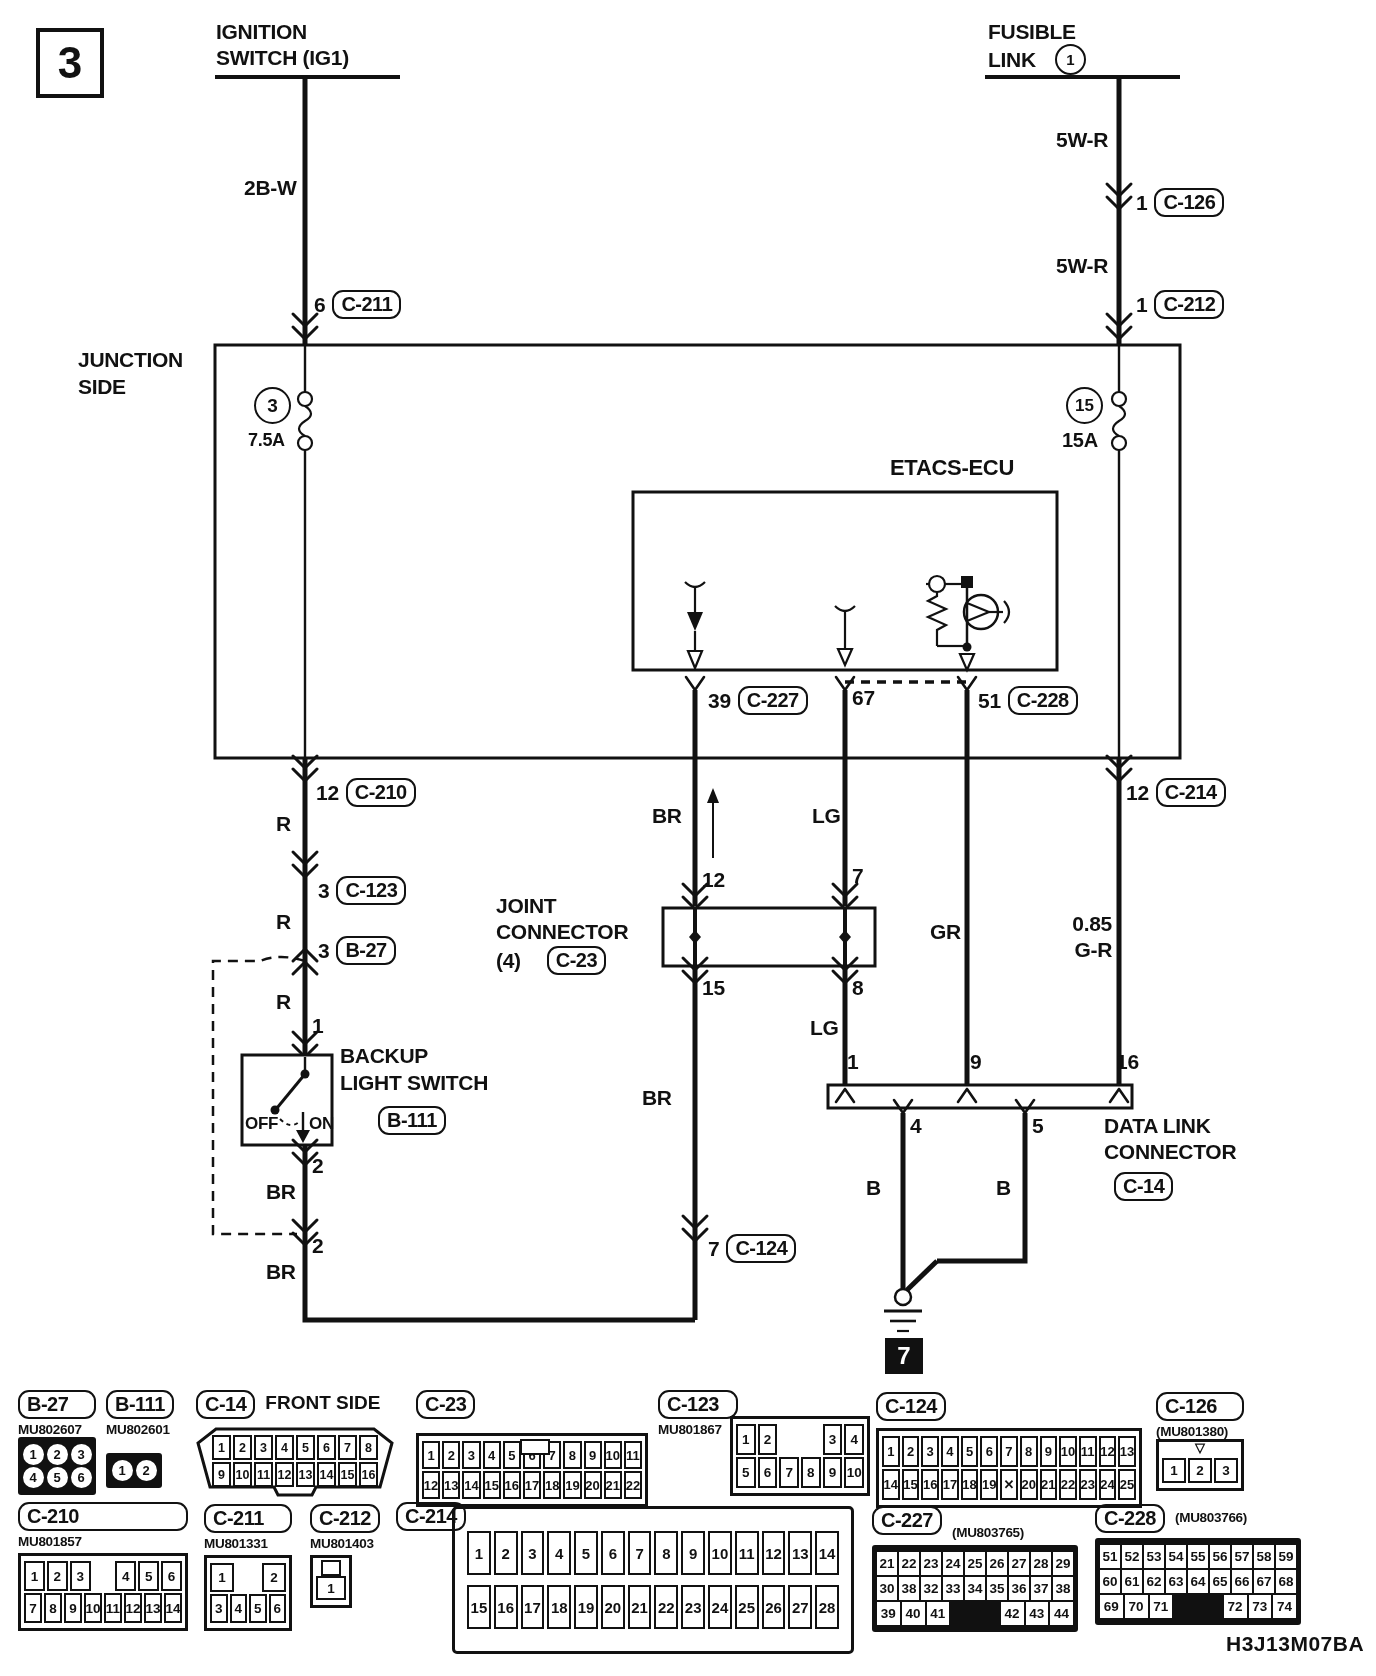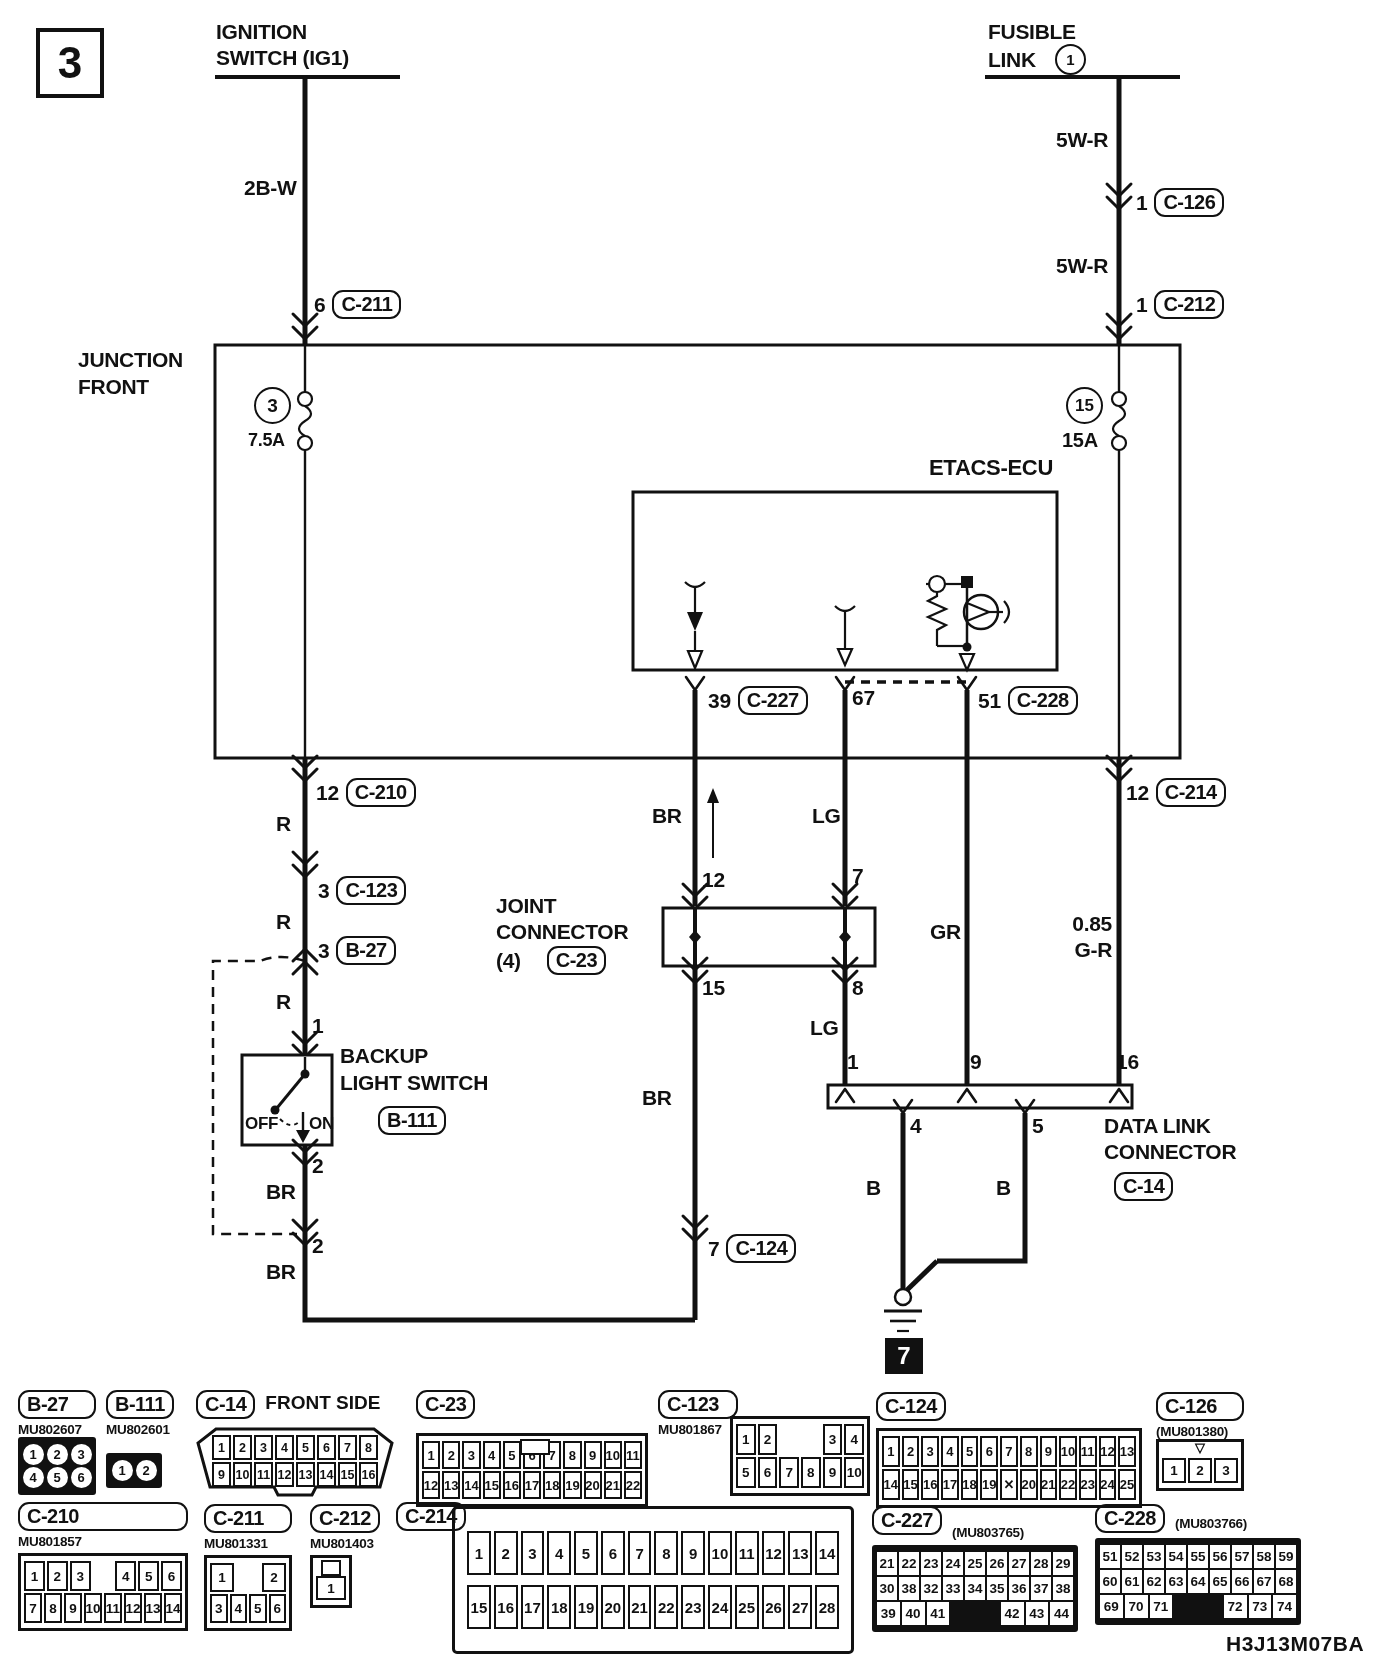--- a/index.html
+++ b/index.html
@@ -221,28 +221,28 @@
 <div class="t pinrow" style="left:314px;top:290px">
   <span>6</span>
   <span class="refbox">C-211</span>
 </div>
 <div class="t pinrow" style="left:1136px;top:290px">
   <span>1</span>
   <span class="refbox">C-212</span>
 </div>
 
 <div class="t" style="left:78px;top:348px">JUNCTION</div>
-<div class="t" style="left:78px;top:375px">FRONT</div>
+<div class="t" style="left:78px;top:375px">SIDE</div>
 
 <div class="circ" style="left:254px;top:387px;width:33px;height:33px;font-size:19px">3</div>
 <div class="t" style="left:248px;top:428px;font-size:18px">7.5A</div>
 <div class="circ" style="left:1066px;top:387px;width:33px;height:33px;font-size:17px">15</div>
 <div class="t" style="left:1062px;top:428px;font-size:20px">15A</div>
 
-<div class="t" style="left:929px;top:456px;font-size:22px">ETACS-ECU</div>
+<div class="t" style="left:890px;top:456px;font-size:22px">ETACS-ECU</div>
 
 <div class="t pinrow" style="left:708px;top:686px">
   <span>39</span>
   <span class="refbox">C-227</span>
 </div>
 <div class="t" style="left:852px;top:686px">67</div>
 <div class="t pinrow" style="left:978px;top:686px">
   <span>51</span>
   <span class="refbox">C-228</span>
 </div>
@@ -641,21 +641,21 @@
           <div class="cell">42</div>
           <div class="cell">43</div>
           <div class="cell">44</div>
         </div>
       </div>
 </div>
 
 <div class="conn dark" style="left:1095px;top:1504px" data-connector="c228">
   <div class="head">
         <span class="refbox clabel">C-228</span>
-  <span class="part" style="margin-top:12px">(MU803766)</span>
+  <span class="part" style="margin-top:6px">(MU803766)</span>
       </div>
   <div class="grid">
         <div class="prow">
           <div class="cell">51</div>
           <div class="cell">52</div>
           <div class="cell">53</div>
           <div class="cell">54</div>
           <div class="cell">55</div>
           <div class="cell">56</div>
           <div class="cell">57</div>

